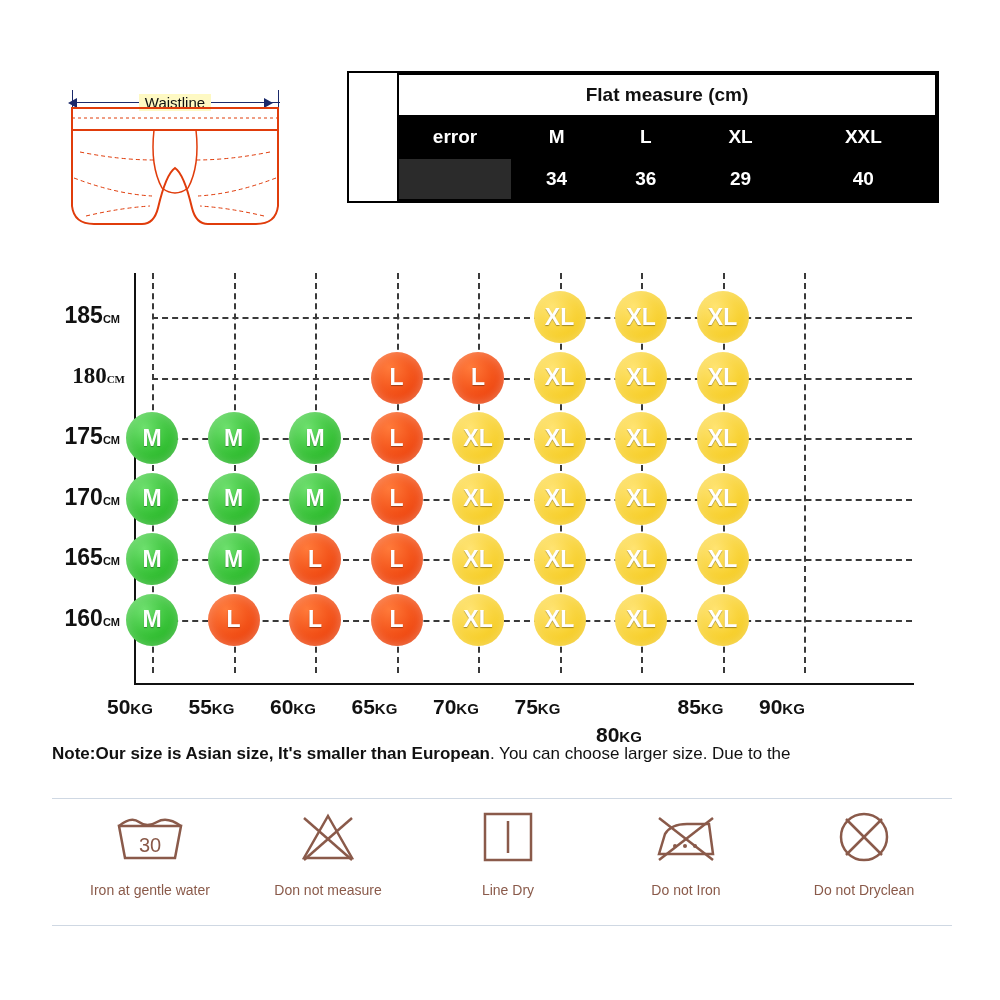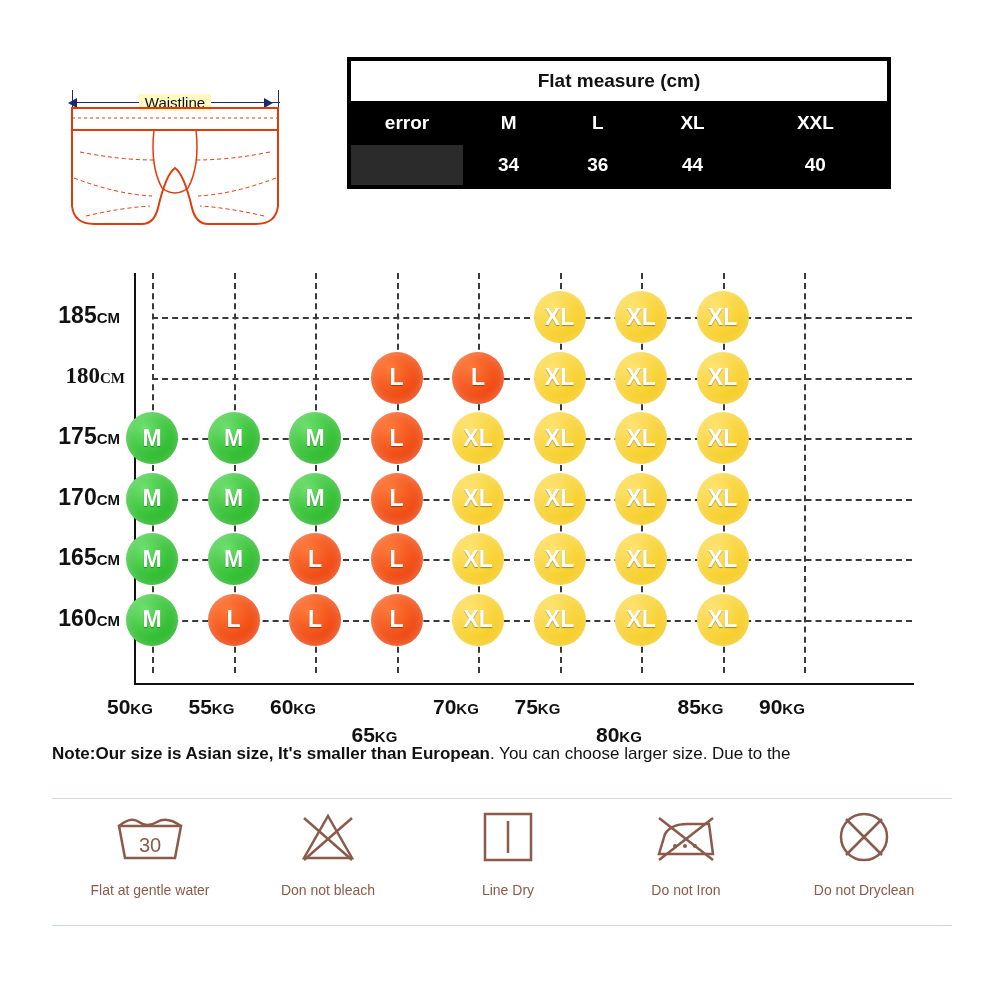--- a/index.html
+++ b/index.html
@@ -34,23 +34,24 @@
     border-top:5px solid transparent;border-bottom:5px solid transparent;
   }
   .waist-arrow-l{left:18px;border-right:9px solid #1b2a6b;}
   .waist-arrow-r{left:214px;border-left:9px solid #1b2a6b;}
   .tick-l,.tick-r{position:absolute;width:1px;height:22px;background:#1b2a6b;top:42px;}
   .tick-l{left:22px;}
   .tick-r{left:228px;}
 
   
   .table-wrap{
-    position:absolute;left:347px;top:57px;width:540px;
+    position:absolute;left:347px;top:71px;width:540px;
     border:2px solid #000;
     background:#fff;
+    padding-left:48px;
   }
   table.size-table{
     border-collapse:collapse;width:100%;
   }
   table.size-table td{
     border:2px solid #000;
     text-align:center;
     font-weight:bold;
     height:38px;
     font-size:19px;
@@ -62,21 +63,21 @@
 
   
   .chart{
     position:absolute;left:0;top:255px;width:1000px;height:470px;
   }
   .y-label{
     position:absolute;
     font-weight:bold;font-size:23px;color:#111;
     text-align:right;width:120px;
   }
-  .y-label .unit{font-size:15px;}
+  .y-label .unit{font-size:11px;}
   .grid-row{
     position:absolute;left:152px;height:0;
     border-top:2px dashed #3a3a3a;width:760px;
   }
   .grid-col{
     position:absolute;top:18px;width:0;
     border-left:2px dashed #3a3a3a;height:400px;
   }
   .axis-y{
     position:absolute;left:134px;top:18px;width:2px;height:412px;background:#111;
@@ -169,21 +170,21 @@
         <td class="cell-label">error</td>
         <td class="cell-dark">M</td>
         <td class="cell-dark">L</td>
         <td class="cell-dark">XL</td>
         <td class="cell-dark">XXL</td>
       </tr>
       <tr>
         <td class="cell-blank"></td>
         <td class="cell-dark">34</td>
         <td class="cell-dark">36</td>
-        <td class="cell-dark">44</td>
+        <td class="cell-dark">29</td>
         <td class="cell-dark">40</td>
       </tr>
     </tbody>
       </table>
   </div>
 </div>
 
 <div class="chart">
   <div class="axis-y"></div>
   <div class="axis-x"></div>
@@ -209,21 +210,21 @@
       <div class="y-label" style="left: 5px; top: 107.5px; font-family: Liberation Serif, serif;">180<span class="unit">CM</span></div>
       <div class="y-label" style="left: 0px; top: 168px;">175<span class="unit">CM</span></div>
       <div class="y-label" style="left: 0px; top: 228.5px;">170<span class="unit">CM</span></div>
       <div class="y-label" style="left: 0px; top: 289px;">165<span class="unit">CM</span></div>
       <div class="y-label" style="left: 0px; top: 349.5px;">160<span class="unit">CM</span></div>
     </div>
   <div id="chart-xlabels">
       <div class="x-label" style="left: 107px;">50<span class="unit">KG</span></div>
       <div class="x-label" style="left: 188.5px;">55<span class="unit">KG</span></div>
       <div class="x-label" style="left: 270px;">60<span class="unit">KG</span></div>
-      <div class="x-label" style="left: 351.5px; margin-top: 28px;">65<span class="unit">KG</span></div>
+      <div class="x-label" style="left: 351.5px;">65<span class="unit">KG</span></div>
       <div class="x-label" style="left: 433px;">70<span class="unit">KG</span></div>
       <div class="x-label" style="left: 514.5px;">75<span class="unit">KG</span></div>
       <div class="x-label" style="left: 596px; margin-top: 28px;">80<span class="unit">KG</span></div>
       <div class="x-label" style="left: 677.5px;">85<span class="unit">KG</span></div>
       <div class="x-label" style="left: 759px;">90<span class="unit">KG</span></div>
     </div>
   <div id="chart-dots">
       <div class="dot xl" style="left: 533.5px; top: 36px;">XL</div>
       <div class="dot xl" style="left: 615px; top: 36px;">XL</div>
       <div class="dot xl" style="left: 696.5px; top: 36px;">XL</div>
@@ -275,32 +276,32 @@
 <div class="care">
 
   <div class="care-item" style="left:20px;">
     <div class="care-icon">
       <svg width="74" height="58" viewBox="0 0 74 58">
         <path d="M6 18 L12 50 L62 50 L68 18 Z" fill="none" stroke="#8a5a4a" stroke-width="2.5"></path>
         <path d="M6 18 Q18 8 26 14 Q34 20 44 14 Q54 8 68 18" fill="none" stroke="#8a5a4a" stroke-width="2.5"></path>
         <text x="37" y="44" text-anchor="middle" font-size="20" font-family="Liberation Sans, sans-serif" fill="#8a5a4a">30</text>
       </svg>
     </div>
-    <div class="care-text">Flat at gentle water</div>
+    <div class="care-text">Iron at gentle water</div>
   </div>
 
   <div class="care-item" style="left:198px;">
     <div class="care-icon">
       <svg width="64" height="58" viewBox="0 0 64 58">
         <path d="M32 8 L56 50 L8 50 Z" fill="none" stroke="#8a5a4a" stroke-width="2.5"></path>
         <line x1="8" y1="10" x2="56" y2="52" stroke="#8a5a4a" stroke-width="2.5"></line>
         <line x1="56" y1="10" x2="8" y2="52" stroke="#8a5a4a" stroke-width="2.5"></line>
       </svg>
     </div>
-    <div class="care-text">Don not bleach</div>
+    <div class="care-text">Don not measure</div>
   </div>
 
   <div class="care-item" style="left:378px;">
     <div class="care-icon">
       <svg width="58" height="58" viewBox="0 0 58 58">
         <rect x="6" y="6" width="46" height="46" fill="none" stroke="#8a5a4a" stroke-width="2.5"></rect>
         <line x1="29" y1="13" x2="29" y2="45" stroke="#8a5a4a" stroke-width="2.5"></line>
       </svg>
     </div>
     <div class="care-text">Line Dry</div>

